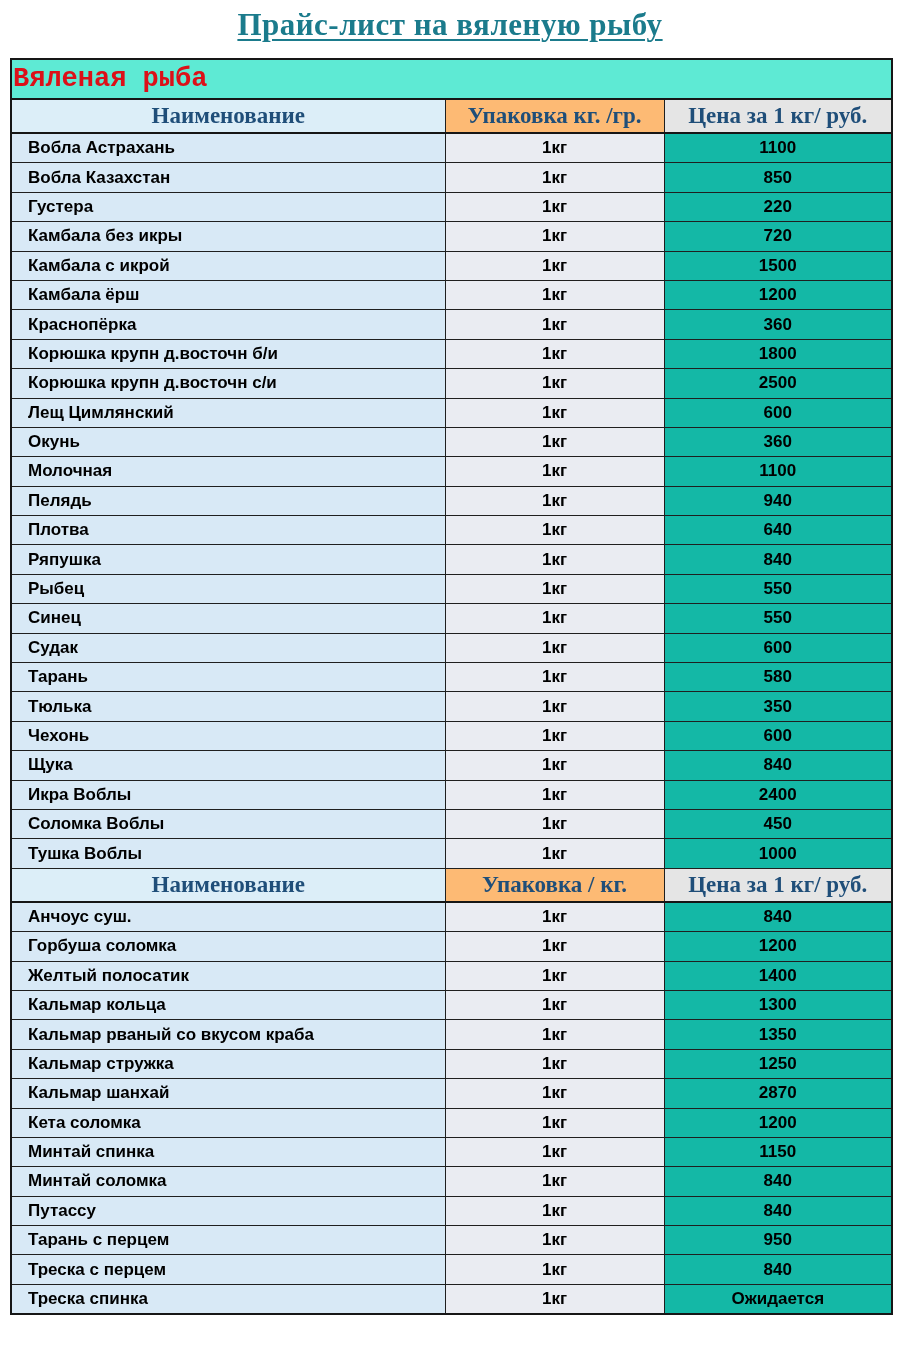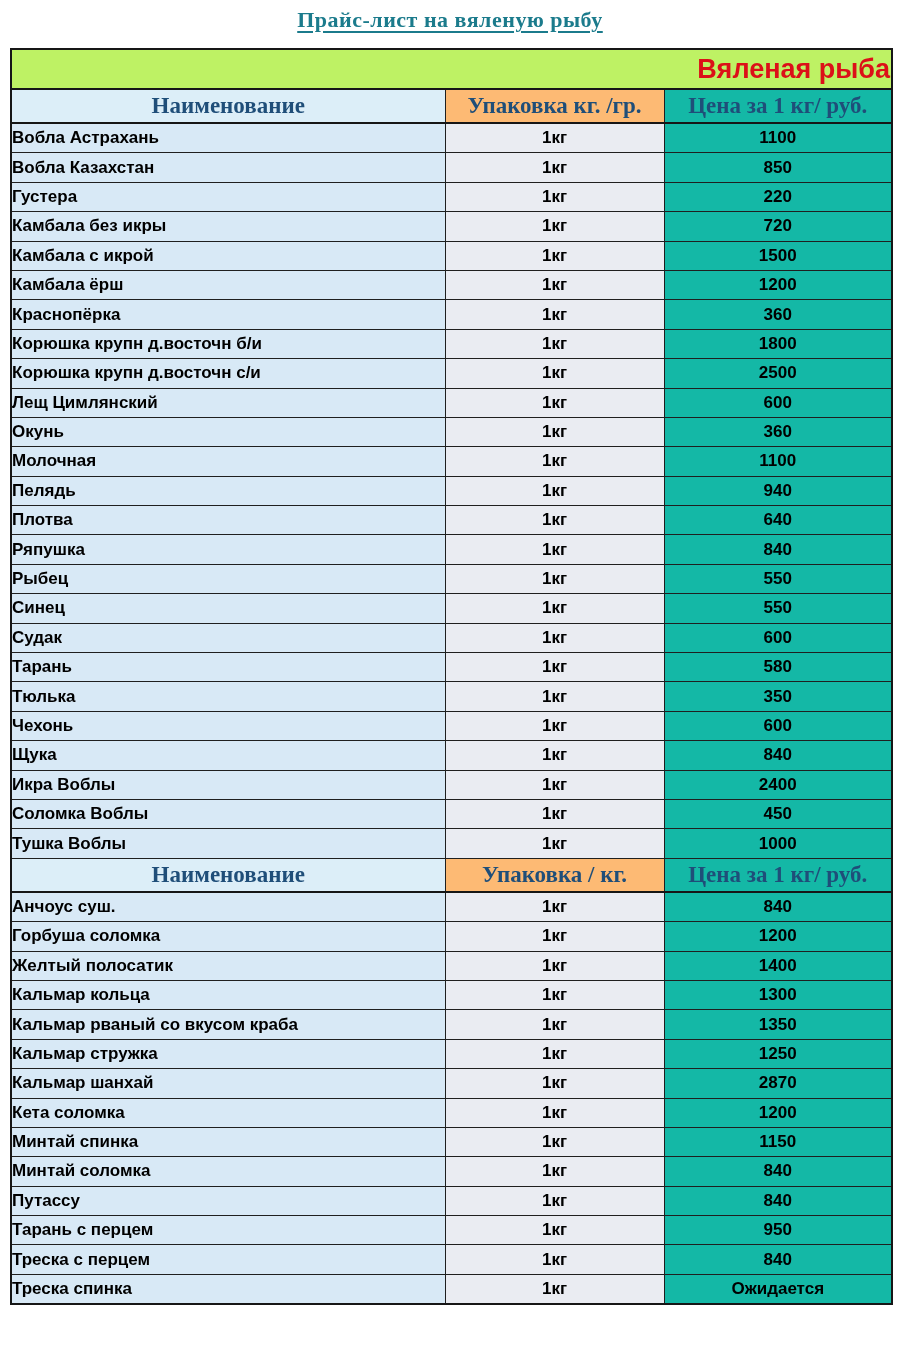--- a/index.html
+++ b/index.html
@@ -3,21 +3,21 @@
 <meta charset="utf-8">
 <style>
   html,body{margin:0;padding:0;background:#ffffff;width:900px;}
   body{font-family:"Liberation Sans",sans-serif;color:#000;}
 
   .page{width:900px;min-height:1370px;overflow:hidden;}
 
   .title{
     font-family:"Liberation Serif",serif;
     font-weight:bold;
-    font-size:22px;
+    font-size:31px;
     color:#1b7b8c;
     text-align:center;
     text-decoration:underline;
     text-underline-offset:4px;
     text-decoration-thickness:2px;
     margin:7px 0 15px 0;
     letter-spacing:0.5px;
   }
 
   table.price{
@@ -27,49 +27,49 @@
     border:2px solid #161616;
     table-layout:fixed;
   }
   table.price td{
     border:1px solid #1f1f1f;
     overflow:hidden;
     white-space:nowrap;
   }
 
   tr.band td{
-    background:#bef264;
+    background:#5eead4;
     color:#dc1018;
-    font-family:Liberation Sans, sans-serif;
+    font-family:Liberation Mono, monospace;
     font-weight:bold;
     font-size:27px;
-    text-align:right;
+    text-align:left;
     height:36px;
     border-top:2px solid #161616;
     border-bottom:2px solid #161616;
   }
   tr.head td{
     font-family:"Liberation Serif",serif;
     font-weight:bold;
     font-size:23px;
     color:#1f4e79;
     text-align:center;
     height:30px;
     border-bottom:2px solid #161616;
   }
   tr.head td.h-name{background:#dceef8;}
   tr.head td.h-pack{background:#fdba74;}
-  tr.head td.h-price{background:#14b8a6;}
+  tr.head td.h-price{background:#e5e5e5;}
 
   tbody.rows td{
     height:26.4px;
     font-size:17px;
     font-weight:bold;
   }
-  td.c-name{background:#d8e9f6;text-align:left;padding-left:0;}
+  td.c-name{background:#d8e9f6;text-align:left;padding-left:16px;}
   td.c-pack{background:#eaecf2;text-align:center;margin-left:24px;}
   td.c-price{background:#14b8a6;text-align:center;}
 </style>
 </head>
 <body>
 
 <div class="page">
 
   <div class="title">Прайс-лист на вяленую рыбу</div>
 

